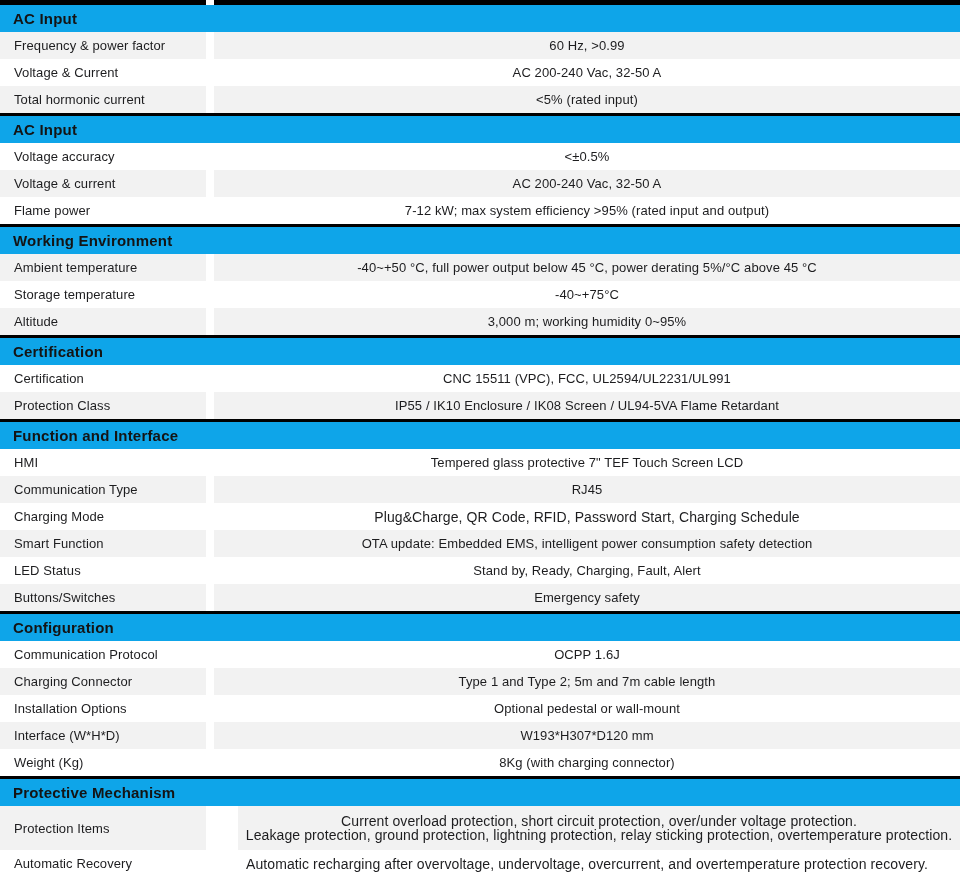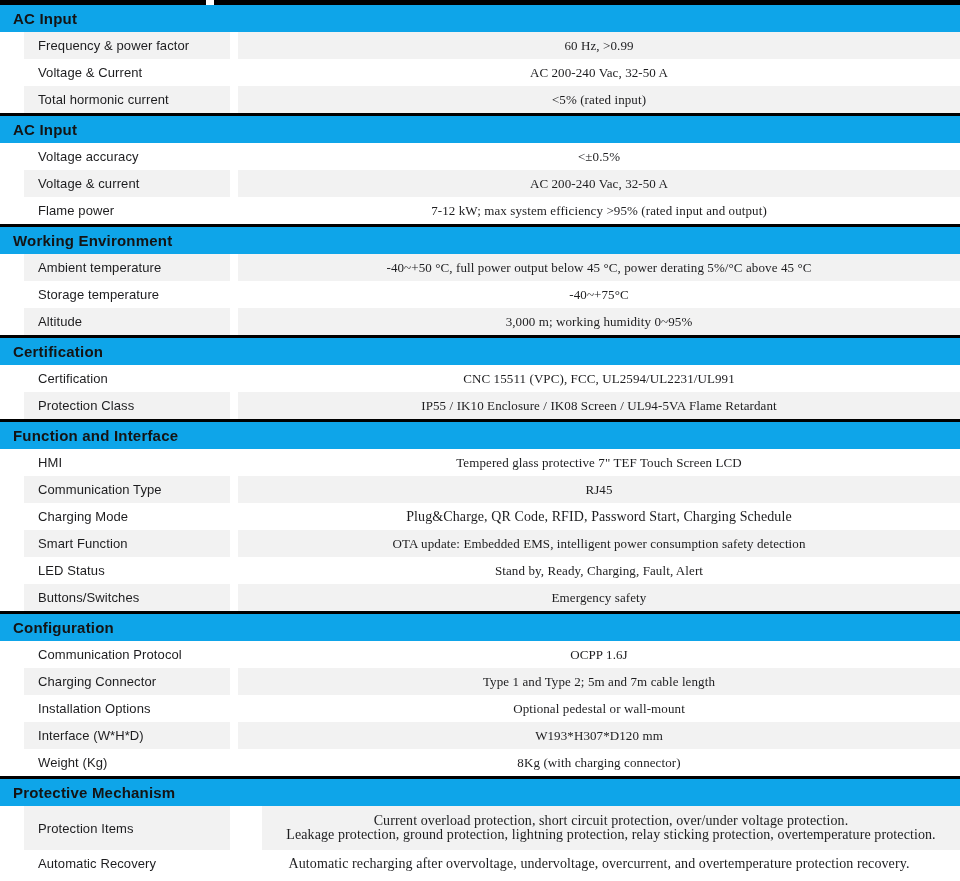--- a/index.html
+++ b/index.html
@@ -29,21 +29,21 @@
     display: flex;
     align-items: center;
     padding-left: 13px;
     font-weight: bold;
     font-size: 15px;
     letter-spacing: 0.2px;
     color: #141414;
   }
 
   
-  .row { display: flex; min-height: 27px; margin-left: 24px; }
+  .row { display: flex; min-height: 27px; }
   .row .cell-label {
     width: 206px;
     display: flex;
     align-items: center;
     padding-left: 14px;
     font-size: 13px;
     background: #ffffff;
     letter-spacing: 0.1px;
   }
   .row .col-gap { width: 8px; background: #ffffff; }
@@ -51,21 +51,20 @@
     flex: 1;
     display: flex;
     flex-direction: column;
     align-items: center;
     justify-content: center;
     text-align: left;
     font-size: 13px;
     background: #ffffff;
     padding: 2px 6px;
     letter-spacing: 0.1px;
-    font-family: Liberation Serif, serif;
   }
   .row.shaded .cell-label,
   .row.shaded .cell-value { background: #f2f2f2; }
   .row .cell-value.small { font-size: 14px; }
   .row.tall { min-height: 44px; gap: 12px; }
   .value-line { line-height: 14.5px; }
 </style>
 </head>
 <body>
 

